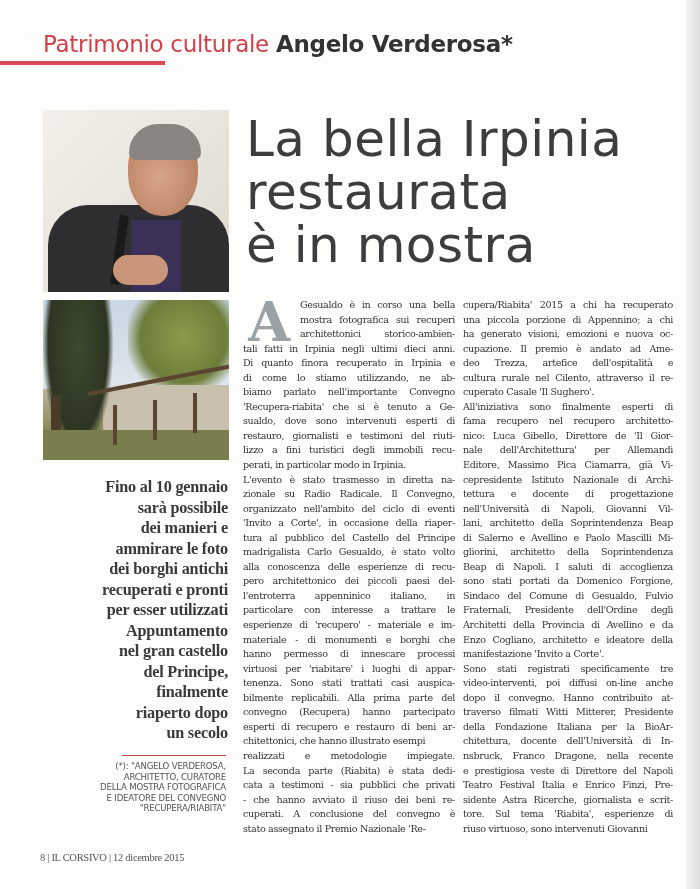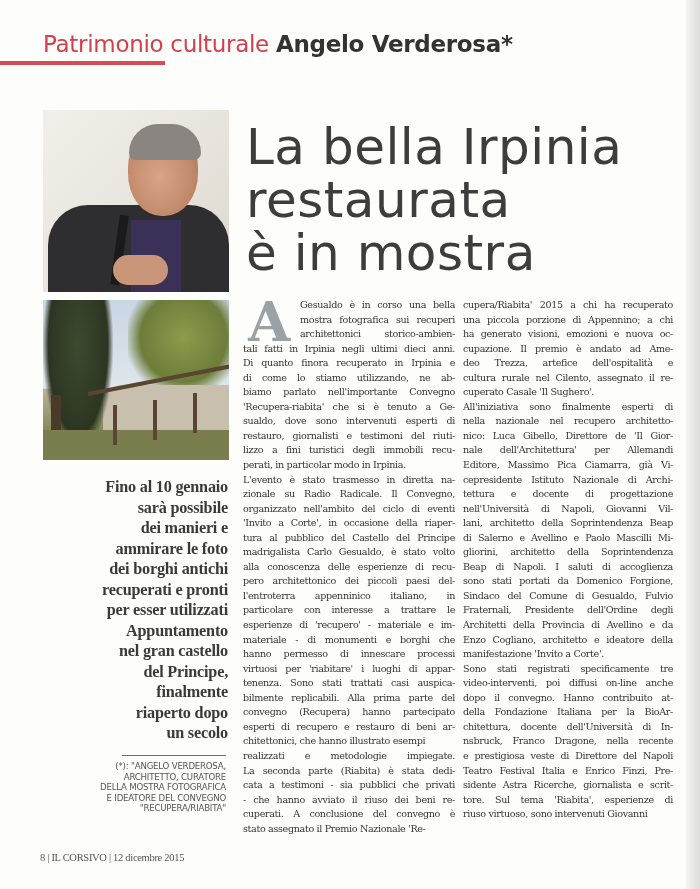--- a/index.html
+++ b/index.html
@@ -8,21 +8,21 @@
 
   .page-edge { position: absolute; right: 0; top: 0; width: 14px; height: 889px;
     background: linear-gradient(to right, #f4f4f2, #dcdcda); }
 
   .kicker { position: absolute; left: 43px; top: 31px; font-family: "DejaVu Sans", sans-serif;
     font-size: 23px; white-space: nowrap; letter-spacing: -0.3px; }
   .kicker .section { color: #d2404c; }
   .kicker .author { color: #333; font-weight: bold; }
   .kicker-rule { position: absolute; left: 0; top: 61px; width: 165px; height: 4px; background: #d84a55; }
 
-  .headline { position: absolute; left: 246px; top: 121px; width: 420px;
+  .headline { position: absolute; left: 246px; top: 113px; width: 420px;
     font-family: "DejaVu Sans", sans-serif; font-size: 50px; line-height: 53px; color: #3d3d3d;
     letter-spacing: 0.5px; }
   .headline div { white-space: nowrap; }
 
   .photo { position: absolute; overflow: hidden; }
   .photo-portrait { left: 43px; top: 110px; width: 186px; height: 182px;
     background: linear-gradient(135deg, #f2f0ea 0%, #e9e6df 45%, #dcd8cf 100%); }
   .photo-portrait .jacket { position: absolute; left: 5px; top: 95px; width: 181px; height: 90px;
     background: #2e2d30; border-radius: 40px 40px 0 0; }
   .photo-portrait .shirt { position: absolute; left: 88px; top: 110px; width: 50px; height: 75px; background: #3a3058; }
@@ -176,43 +176,44 @@
     <div class="line">cuperati. A conclusione del convegno è</div>
     <div class="line last">stato assegnato il Premio Nazionale 'Re-</div>
   </div>
 
 <div class="col col-2" id="col2">
     <div class="line">cupera/Riabita' 2015 a chi ha recuperato</div>
     <div class="line">una piccola porzione di Appennino; a chi</div>
     <div class="line">ha generato visioni, emozioni e nuova oc-</div>
     <div class="line">cupazione. Il premio è andato ad Ame-</div>
     <div class="line">deo Trezza, artefice dell'ospitalità e</div>
-    <div class="line">cultura rurale nel Cilento, assegnato il re-</div>
+    <div class="line">cultura rurale nel Cilento, attraverso il re-</div>
     <div class="line last">cuperato Casale 'Il Sughero'.</div>
     <div class="line">All'iniziativa sono finalmente esperti di</div>
-    <div class="line">nella nazionale nel recupero architetto-</div>
+    <div class="line">fama recupero nel recupero architetto-</div>
     <div class="line">nico: Luca Gibello, Direttore de 'Il Gior-</div>
     <div class="line">nale dell'Architettura' per Allemandi</div>
     <div class="line">Editore, Massimo Pica Ciamarra, già Vi-</div>
     <div class="line">cepresidente Istituto Nazionale di Archi-</div>
     <div class="line">tettura e docente di progettazione</div>
     <div class="line">nell'Università di Napoli, Giovanni Vil-</div>
     <div class="line">lani, architetto della Soprintendenza Beap</div>
     <div class="line">di Salerno e Avellino e Paolo Mascilli Mi-</div>
     <div class="line">gliorini, architetto della Soprintendenza</div>
     <div class="line">Beap di Napoli. I saluti di accoglienza</div>
     <div class="line">sono stati portati da Domenico Forgione,</div>
     <div class="line">Sindaco del Comune di Gesualdo, Fulvio</div>
     <div class="line">Fraternali, Presidente dell'Ordine degli</div>
     <div class="line">Architetti della Provincia di Avellino e da</div>
     <div class="line">Enzo Cogliano, architetto e ideatore della</div>
     <div class="line last">manifestazione 'Invito a Corte'.</div>
     <div class="line">Sono stati registrati specificamente tre</div>
     <div class="line">video-interventi, poi diffusi on-line anche</div>
     <div class="line">dopo il convegno. Hanno contribuito at-</div>
+    <div class="line">traverso filmati Witti Mitterer, Presidente</div>
     <div class="line">della Fondazione Italiana per la BioAr-</div>
     <div class="line">chitettura, docente dell'Università di In-</div>
     <div class="line">nsbruck, Franco Dragone, nella recente</div>
     <div class="line">e prestigiosa veste di Direttore del Napoli</div>
     <div class="line">Teatro Festival Italia e Enrico Finzi, Pre-</div>
     <div class="line">sidente Astra Ricerche, giornalista e scrit-</div>
     <div class="line">tore. Sul tema 'Riabita', esperienze di</div>
     <div class="line last">riuso virtuoso, sono intervenuti Giovanni</div>
   </div>
 

